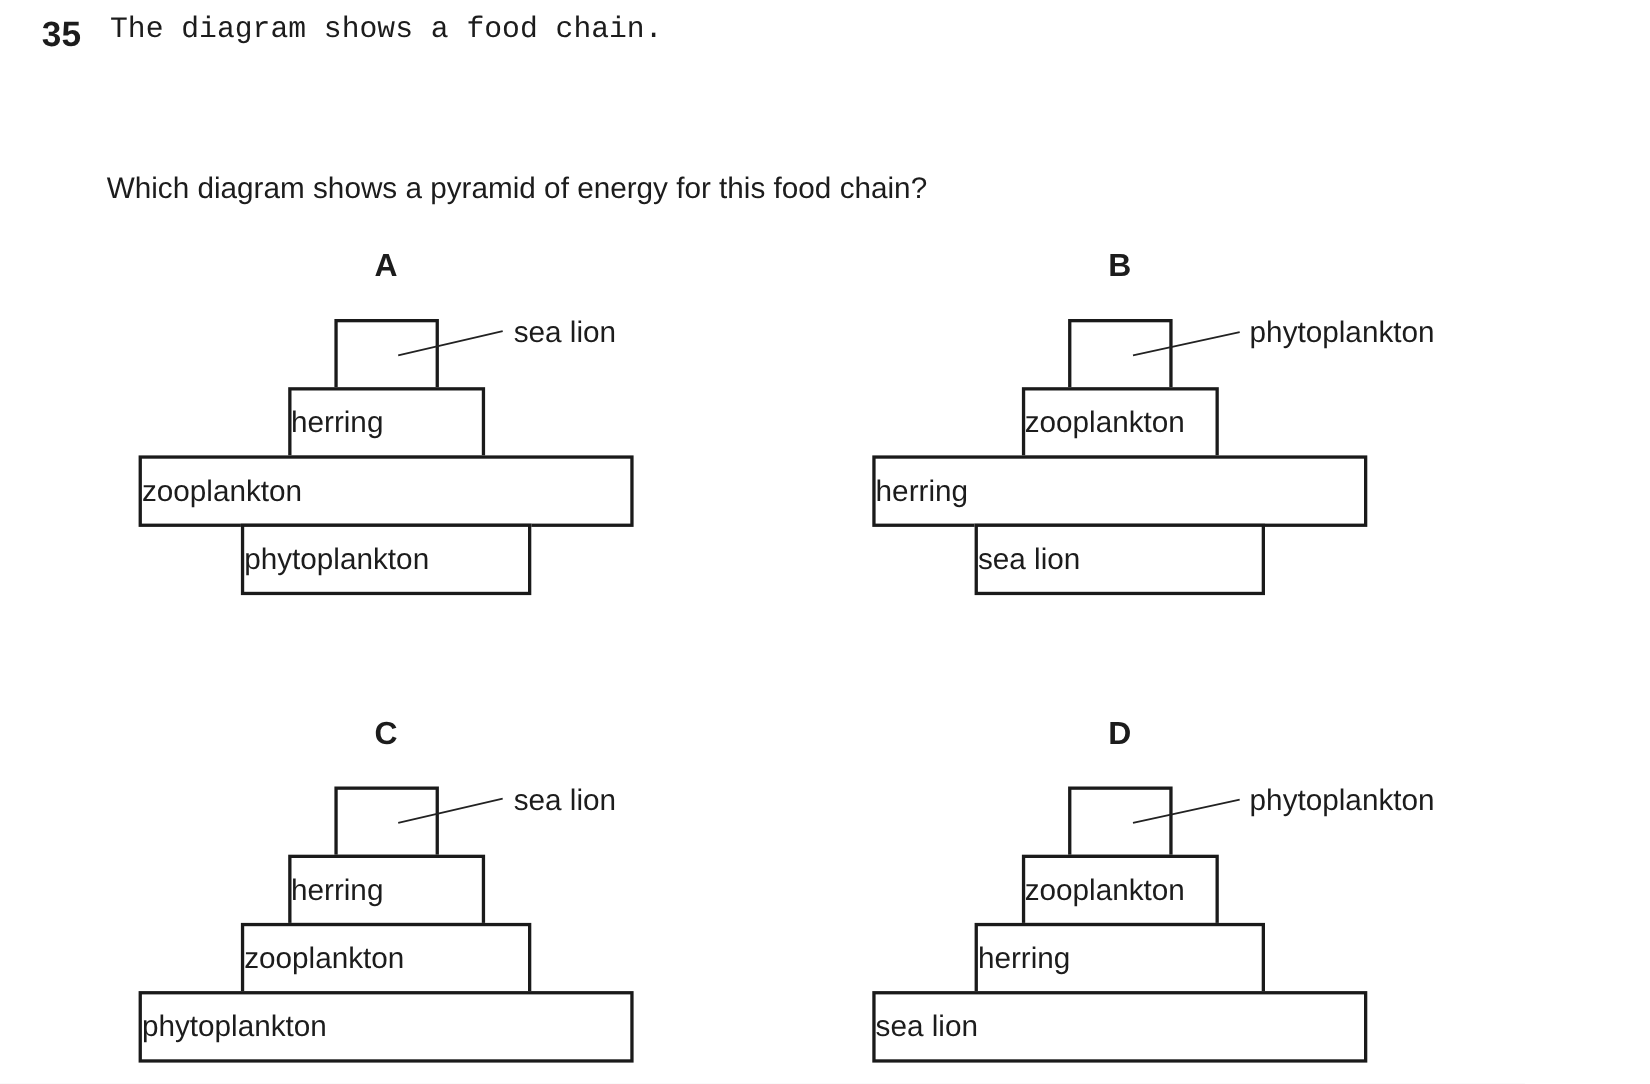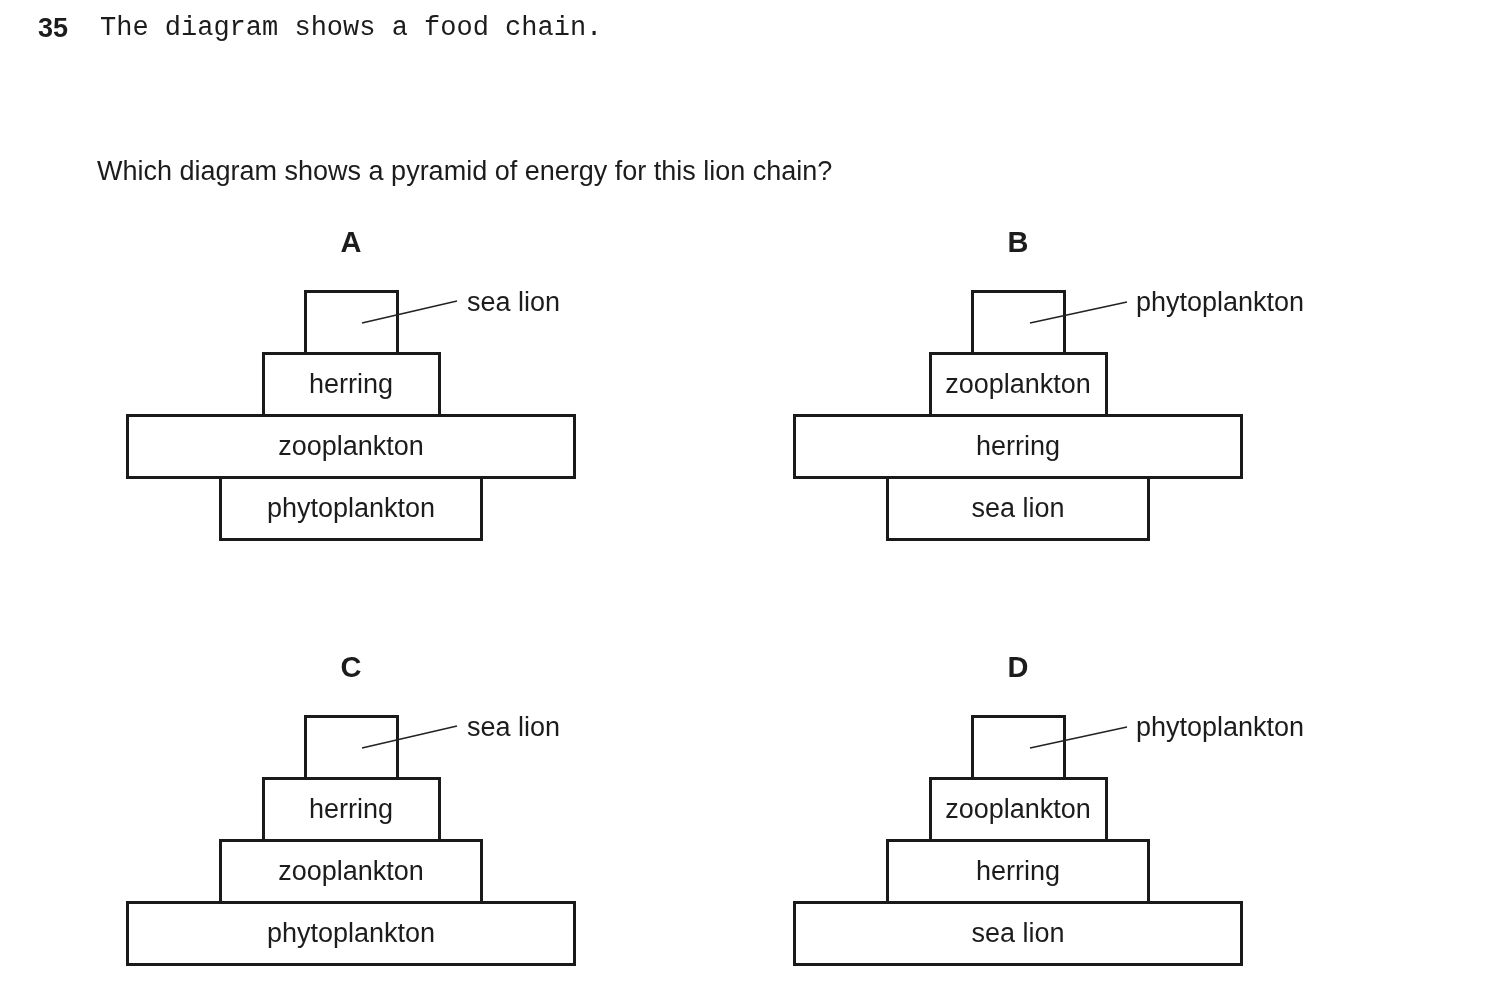--- a/index.html
+++ b/index.html
@@ -9,21 +9,21 @@
     position: relative;
     width: 1500px;
     height: 985px;
     background: #ffffff;
     color: #1c1c1c;
     overflow: hidden;
   }
   .abs { position: absolute; }
   .qnum {
     left: 38px; top: 13px;
-    font-size: 27px; font-weight: bold;
+    font-size: 32px; font-weight: bold;
   }
   .qintro {
     left: 100px; top: 13px;
     font-size: 27px;
     font-family: Liberation Mono, monospace;
   }
   .foodchain {
     left: 380px; top: 86px;
     font-size: 27px;
   }
@@ -42,21 +42,21 @@
     display: flex;
     flex-direction: column;
     align-items: center;
   }
   .box {
     height: 65px;
     border: 3px solid #1a1a1a;
     background: #ffffff;
     display: flex;
     align-items: center;
-    justify-content: center;
+    justify-content: flex-start;
     font-size: 27px;
     color: #1c1c1c;
   }
   .box + .box { margin-top: -3px; }
   .t1 { width: 95px; }
   .t2 { width: 179px; }
   .t3 { width: 264px; }
   .t4 { width: 450px; }
   .callout-label {
     font-size: 27px;
@@ -64,21 +64,21 @@
   }
   svg.callout { display: block; }
 </style>
 </head>
 <body>
 
 <div class="page">
 
   <div class="abs qnum">35</div>
   <div class="abs qintro">The diagram shows a food chain.</div>
-  <div class="abs prompt">Which diagram shows a pyramid of energy for this lion chain?</div>
+  <div class="abs prompt">Which diagram shows a pyramid of energy for this food chain?</div>
 
   <div class="abs letter" style="left:126px; top:226px;">A</div>
   <div class="abs pyramid" style="left:126px; top:290px;">
     <div class="box t1">
         <span></span>
       </div>
     <div class="box t2">
         <span>herring</span>
       </div>
     <div class="box t4">

